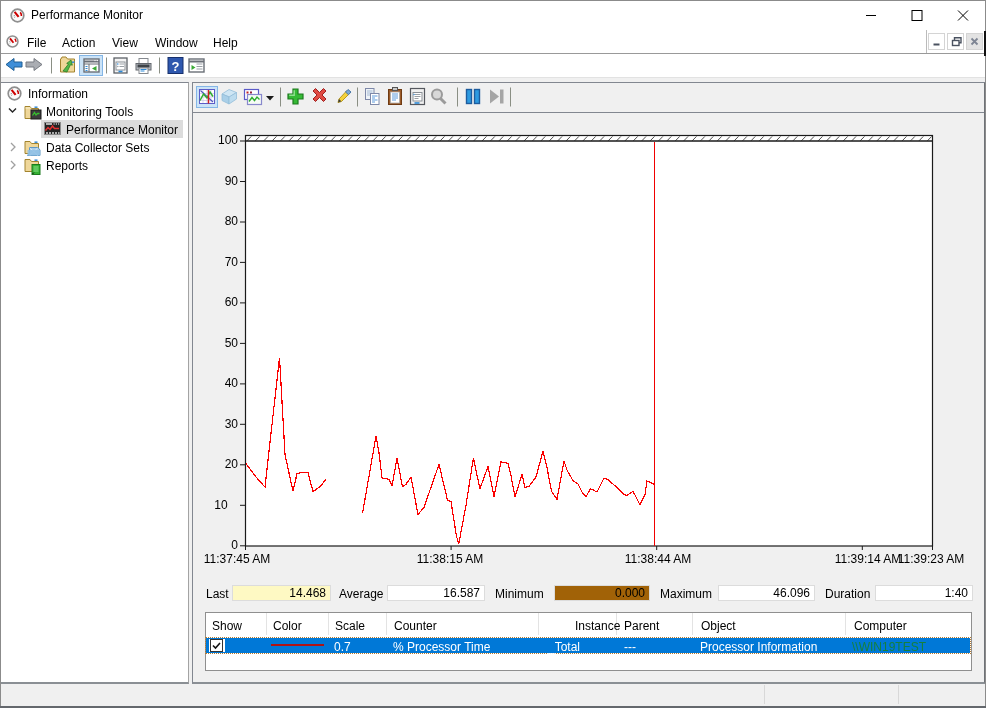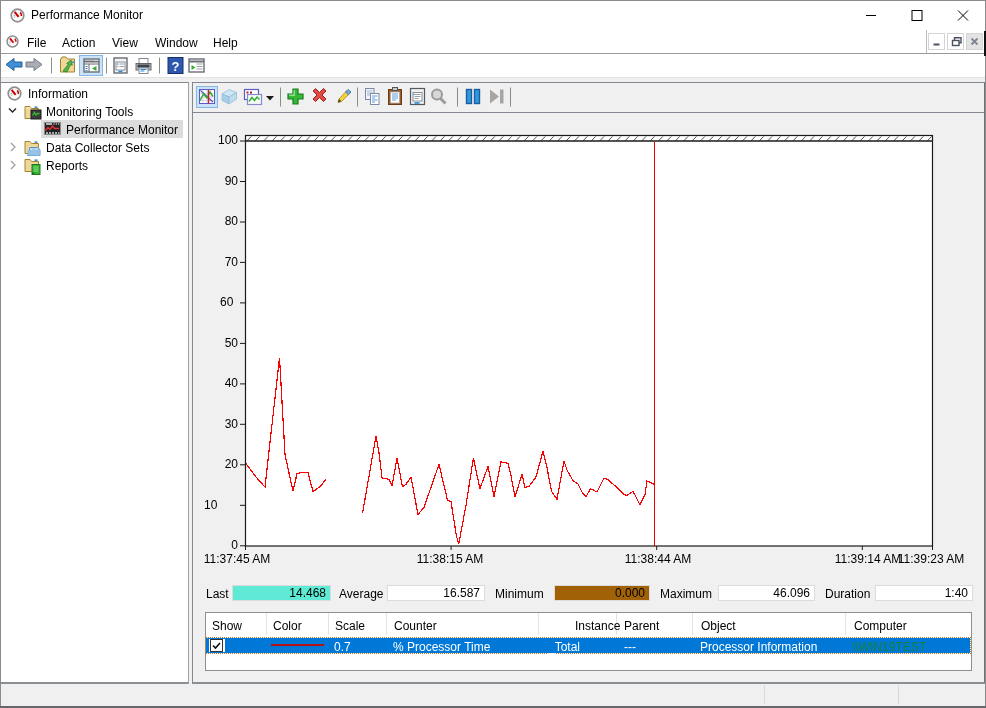--- a/index.html
+++ b/index.html
@@ -269,36 +269,36 @@
  <polyline points="2.0,329.6 11.0,341.8 21.0,353.1 35.5,223.6 41.0,320.7 49.0,357.2 53.0,339.7 59.0,338.1 64.0,338.9 69.0,357.6 76.0,352.7 82.0,345.4" fill="none" stroke="#fb0000" stroke-width="1.2" shape-rendering="crispEdges"></polyline>
  <polyline points="118.5,379.4 132.0,302.1 135.0,318.7 138.0,343.8 145.0,345.4 148.0,351.9 153.0,324.4 158.5,352.7 162.0,350.3 167.0,343.0 174.0,380.6 180.0,373.3 195.0,330.4 203.5,366.1 207.0,367.7 212.4,401.7 214.7,410.2 222.0,371.3 229.4,324.0 233.0,341.4 236.0,354.7 244.0,332.5 250.0,362.8 257.0,328.0 264.0,329.2 267.0,341.8 271.0,362.8 278.0,340.6 281.0,353.5 285.0,352.3 292.0,343.0 299.0,317.1 303.0,333.7 307.5,357.2 313.0,365.2 320.0,326.8 323.0,336.1 329.0,346.6 334.0,349.9 338.0,358.0 342.0,362.8 346.5,354.7 349.0,355.9 353.0,358.0 360.0,344.2 363.5,345.4 373.0,353.5 380.0,360.4 383.0,361.6 389.0,357.2 396.0,370.9 401.0,360.4 403.0,347.0 407.0,348.7 410.5,350.7" fill="none" stroke="#fb0000" stroke-width="1.2" shape-rendering="crispEdges"></polyline>
 
  <path d="M410.5 8 v403.5" stroke="#f00000" stroke-width="1.5" shape-rendering="crispEdges"></path>
 </svg>
 
 <div class="abs" style="left:204px;top:133px;width:34px;text-align:right;">100</div>
 <div class="abs" style="left:204px;top:174px;width:34px;text-align:right;">90</div>
 <div class="abs" style="left:204px;top:214px;width:34px;text-align:right;">80</div>
 <div class="abs" style="left:204px;top:255px;width:34px;text-align:right;">70</div>
-<div class="abs" style="left:220px;top:295px;width:34px;">60</div>
+<div class="abs" style="left:204px;top:295px;width:34px;text-align:right;">60</div>
 <div class="abs" style="left:204px;top:336px;width:34px;text-align:right;">50</div>
 <div class="abs" style="left:204px;top:376px;width:34px;text-align:right;">40</div>
 <div class="abs" style="left:204px;top:417px;width:34px;text-align:right;">30</div>
 <div class="abs" style="left:204px;top:457px;width:34px;text-align:right;">20</div>
-<div class="abs" style="left:204px;top:498px;width:34px;text-align:left;">10</div>
+<div class="abs" style="left:204px;top:498px;width:34px;text-align:center;">10</div>
 <div class="abs" style="left:204px;top:538px;width:34px;text-align:right;">0</div>
 
 <div class="abs" style="left:187px;top:552px;width:100px;text-align:center;">11:37:45 AM</div>
 <div class="abs" style="left:400px;top:552px;width:100px;text-align:center;">11:38:15 AM</div>
 <div class="abs" style="left:608px;top:552px;width:100px;text-align:center;">11:38:44 AM</div>
 <div class="abs" style="left:818px;top:552px;width:100px;text-align:center;">11:39:14 AM</div>
 <div class="abs" style="left:881px;top:552px;width:100px;text-align:center;">11:39:23 AM</div>
 
 <div class="abs" style="left:206px;top:587px;">Last</div>
-<div class="abs" style="left:232px;top:585px;width:99px;height:16px;background:#5eead4;border:1px solid #dcdcdc;line-height:14px;text-align:right;padding-right:4px;">14.468</div>
+<div class="abs" style="left:232px;top:585px;width:99px;height:16px;background:#fef9c3;border:1px solid #dcdcdc;line-height:14px;text-align:right;padding-right:4px;">14.468</div>
 <div class="abs" style="left:339px;top:587px;">Average</div>
 <div class="abs" style="left:387px;top:585px;width:98px;height:16px;background:#fff;border:1px solid #dcdcdc;line-height:14px;text-align:right;padding-right:4px;">16.587</div>
 <div class="abs" style="left:495px;top:587px;">Minimum</div>
 <div class="abs" style="left:554px;top:585px;width:96px;height:16px;background:#a16207;border:1px solid #dcdcdc;line-height:14px;text-align:right;padding-right:4px;">0.000</div>
 <div class="abs" style="left:660px;top:587px;">Maximum</div>
 <div class="abs" style="left:718px;top:585px;width:97px;height:16px;background:#fff;border:1px solid #dcdcdc;line-height:14px;text-align:right;padding-right:4px;">46.096</div>
 <div class="abs" style="left:825px;top:587px;">Duration</div>
 <div class="abs" style="left:875px;top:585px;width:98px;height:16px;background:#fff;border:1px solid #dcdcdc;line-height:14px;text-align:right;padding-right:4px;">1:40</div>
 
 <div class="abs" style="left:205px;top:612px;width:767px;height:59px;background:#fff;border:1px solid #8f8f8f;"></div>

